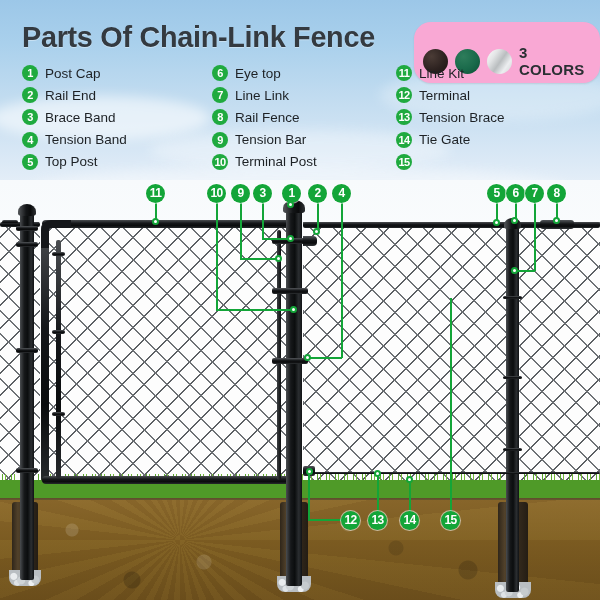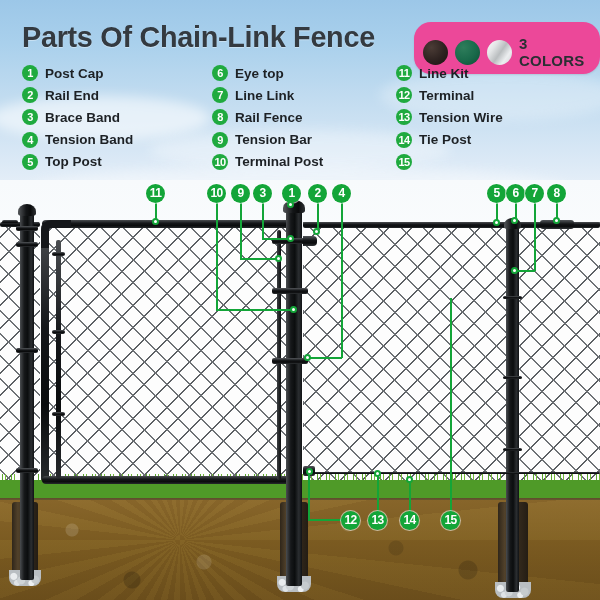--- a/index.html
+++ b/index.html
@@ -29,23 +29,23 @@
     position:absolute;left:22px;top:20px;
     font-size:30px;font-weight:bold;color:#343a40;
     letter-spacing:-0.3px;
     font-family:"Liberation Sans Narrow","Liberation Sans",sans-serif;
     transform:scaleX(.96);transform-origin:left center;
     white-space:nowrap;
     text-shadow:0 1px 0 rgba(255,255,255,.35);
   }
   .colors-pill{
     position:absolute;left:414px;top:22px;
-    height:44px;border-radius:17px;background:#ec4899;
+    height:44px;border-radius:17px;background:#f9a8d4;
     display:flex;align-items:center;gap:7px;
-    padding:8px 12px 0 9px;
+    padding:17px 12px 0 9px;
     box-shadow:0 1px 2px rgba(0,0,0,.10);
   }
   .swatch{width:25px;height:25px;border-radius:50%;flex:0 0 auto;}
   .sw-dark{background:radial-gradient(circle at 34% 30%,#4b3c36 0%,#2d2220 55%,#1b1312 100%);}
   .sw-green{background:radial-gradient(circle at 34% 30%,#2e7d5b 0%,#19694a 55%,#0c4d34 100%);}
   .sw-silver{background:linear-gradient(125deg,#ffffff 0%,#e3e5e6 28%,#b9bdbf 52%,#eceef0 74%,#cfd3d5 100%);}
   .colors-pill .cl-label{
     font-size:15px;font-weight:bold;color:#2a2f33;letter-spacing:.2px;
     font-family:"Liberation Sans Narrow","Liberation Sans",sans-serif;
   }
@@ -58,21 +58,21 @@
   .col-3{left:396px;}
   .leg-row{display:flex;align-items:center;height:22.2px;gap:7px;}
   .leg-num{
     width:16px;height:16px;border-radius:50%;
     background:#1faa3f;color:#ffffff;
     font-size:11px;font-weight:bold;line-height:16px;text-align:center;
     font-family:"Liberation Sans Narrow","Liberation Sans",sans-serif;
     flex:0 0 auto;letter-spacing:-0.5px;
   }
   .leg-text{
-    font-size:13.5px;color:#1d2125;font-weight:bold;
+    font-size:13.5px;color:#1d2125;font-weight:normal;
     font-family:"Liberation Sans Narrow","Liberation Sans",sans-serif;
     white-space:nowrap;
   }
 
   
   .scene{position:absolute;left:0;top:180px;width:600px;height:420px;}
   .scene-bg{
     position:absolute;left:0;top:0;width:600px;height:420px;
     background:linear-gradient(to bottom,#f7fafc 0%,#ffffff 40%,#ffffff 100%);
   }
@@ -236,25 +236,25 @@
       <div class="leg-row">
         <span class="leg-num">11</span>
         <span class="leg-text">Line Kit</span>
       </div>
       <div class="leg-row">
         <span class="leg-num">12</span>
         <span class="leg-text">Terminal</span>
       </div>
       <div class="leg-row">
         <span class="leg-num">13</span>
-        <span class="leg-text">Tension Wire</span>
+        <span class="leg-text">Tension Brace</span>
       </div>
       <div class="leg-row">
         <span class="leg-num">14</span>
-        <span class="leg-text">Tie Post</span>
+        <span class="leg-text">Tie Gate</span>
       </div>
       <div class="leg-row">
         <span class="leg-num">15</span>
       </div>
     </div>
   </div>
 
   <div class="scene">
     <div class="scene-bg"></div>
 

